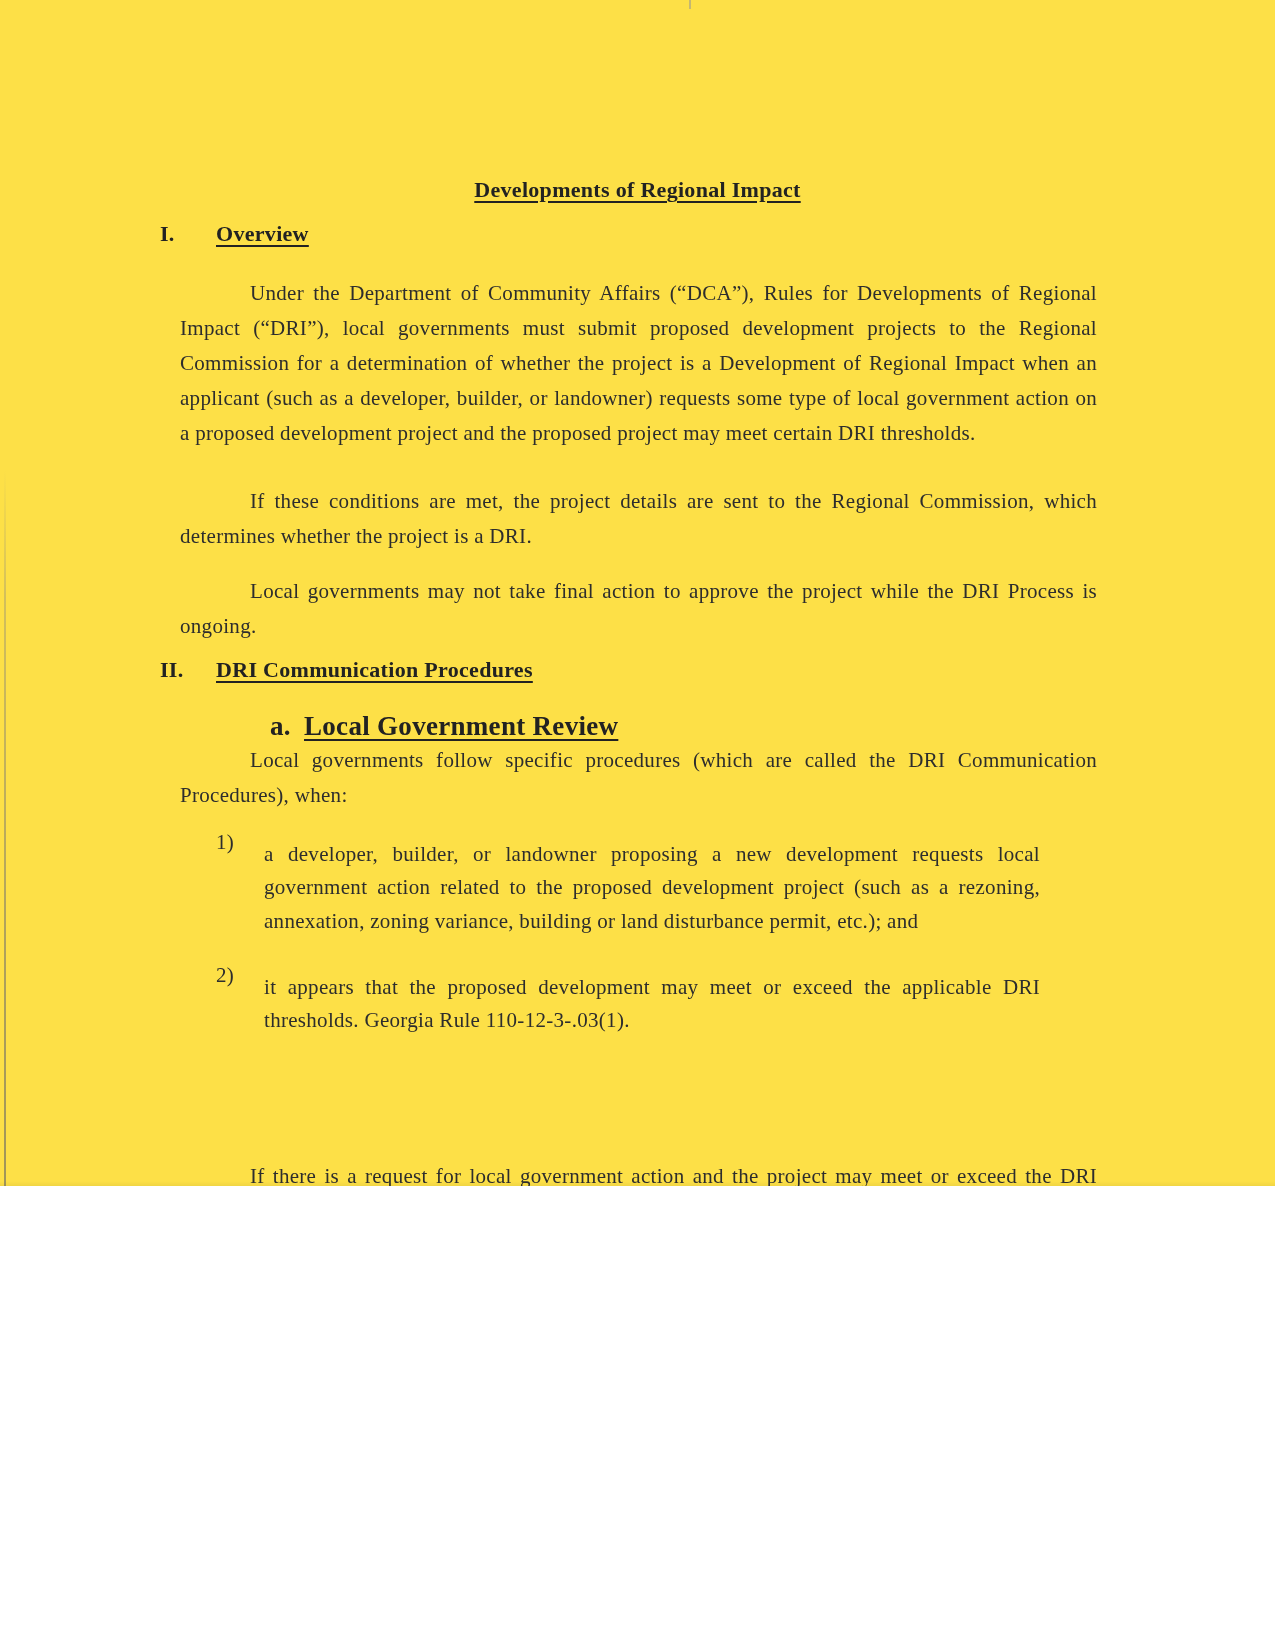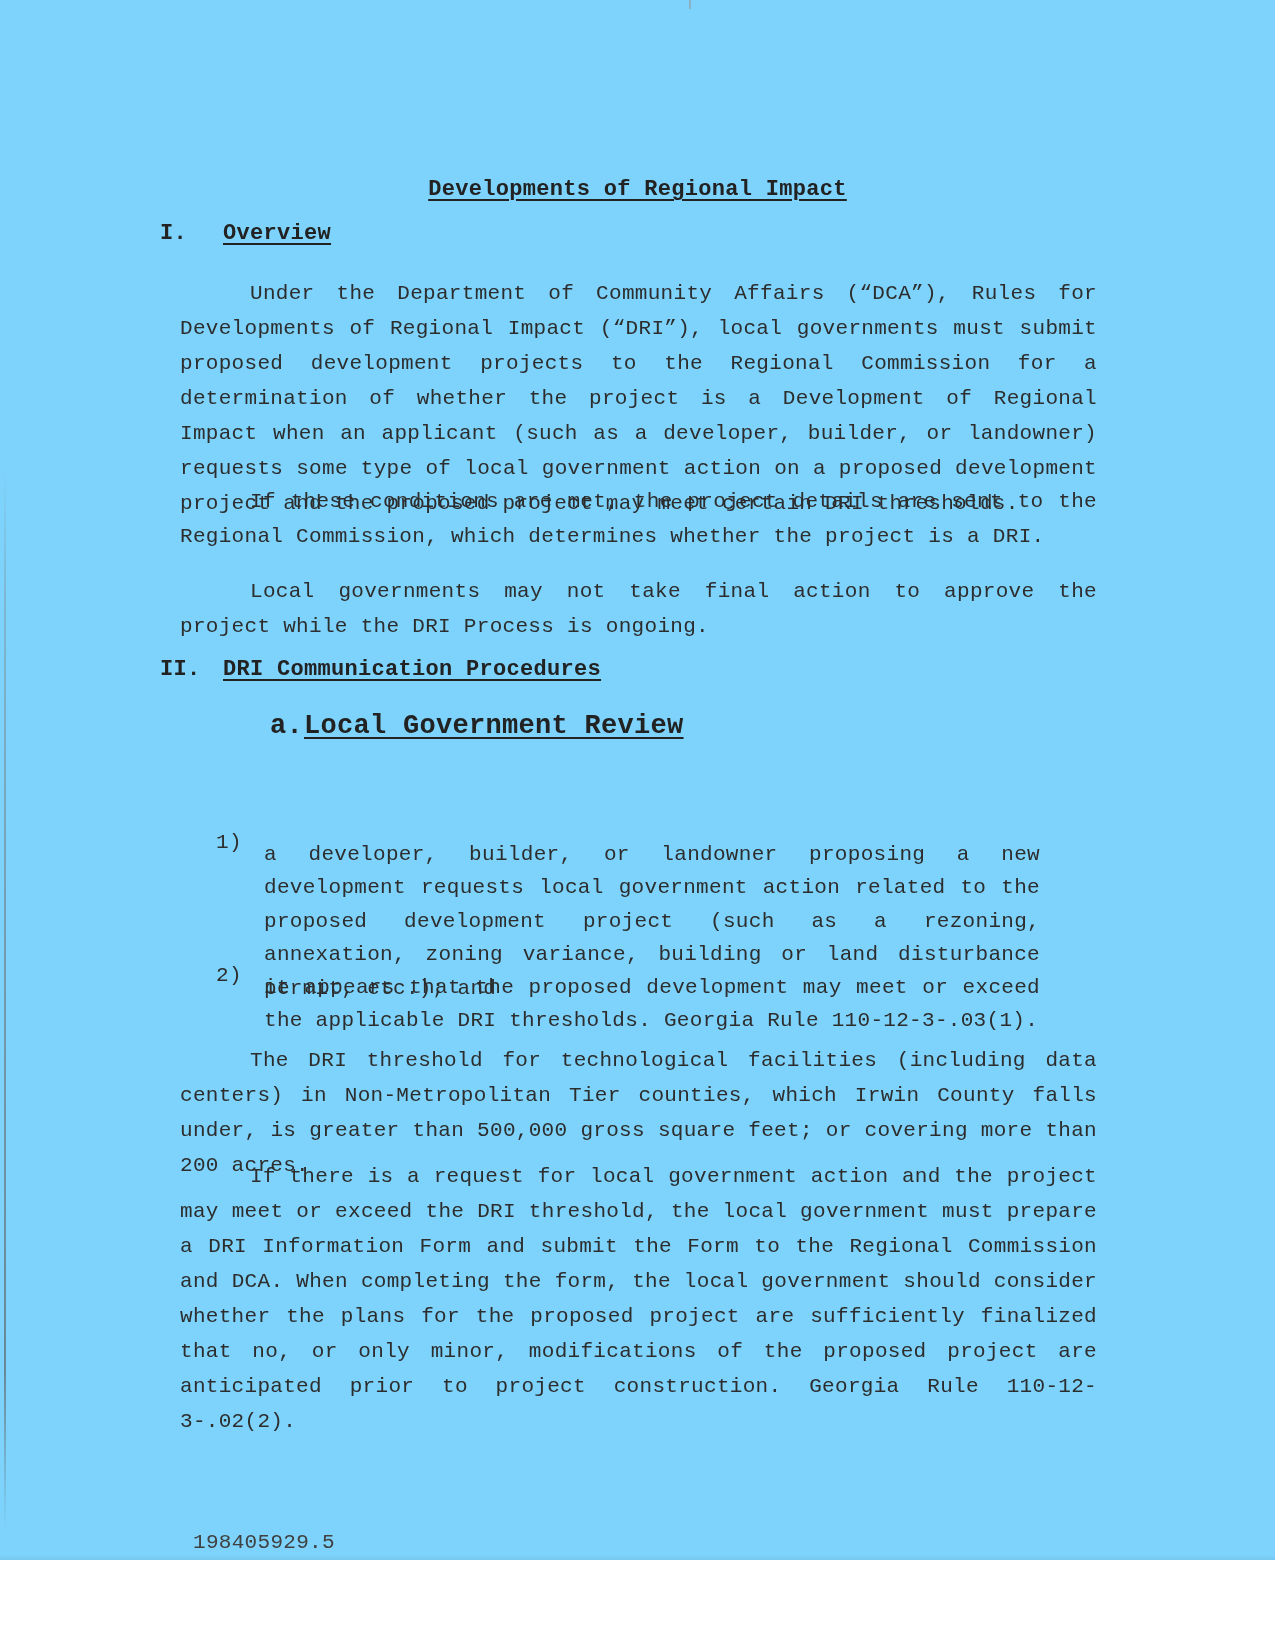--- a/index.html
+++ b/index.html
@@ -1,21 +1,21 @@
 <!DOCTYPE html>
 <html><head>
 <meta charset="utf-8">
 <style>
   html, body { margin: 0; padding: 0; background: #ffffff; }
   .page {
     position: relative;
     width: 1275px;
-    height: 1560px;
-    background: #7dd3fc;
-    font-family: Liberation Mono, monospace;
+    height: 1186px;
+    background: #fde047;
+    font-family: Liberation Serif, serif;
     color: #2d2d2d;
     overflow: hidden;
   }
 
   
   .edge-line-left {
     position: absolute;
     left: 4px; top: 470px;
     width: 2px; height: 1060px;
     background: linear-gradient(to bottom,
@@ -62,21 +62,20 @@
     font-size: 22px;
     font-weight: 700;
     color: #222;
     letter-spacing: 0.3px;
   }
   .sec-head .num { display: inline-block; min-width: 56px; }
   .sec-head .txt {
     text-decoration: underline;
     text-decoration-thickness: 2px;
     text-underline-offset: 4px;
-    margin-left: 7px;
   }
 
   .sub-head {
     position: absolute;
     left: 258px;
     margin: 12px;
     font-size: 27px;
     font-weight: 700;
     color: #222;
     letter-spacing: 0.3px;
@@ -150,29 +149,29 @@
   <p class="body-para" style="top:484px">If these conditions are met, the project details are sent to the Regional Commission, which determines whether the project is a DRI.</p>
 
   <h2 class="sec-head" style="top:657px">
     <span class="num">II.</span><span class="txt">DRI Communication Procedures</span>
   </h2>
 
   <h3 class="sub-head" style="top:699px">
     <span class="letter">a.</span><span class="txt">Local Government Review</span>
   </h3>
 
+  <p class="body-para" style="top:743px">Local governments follow specific procedures (which are called the DRI Communication Procedures), when:</p>
 
   <div class="list-item">
     <span class="li-num" style="top:826px">1)</span>
     <p class="li-text" style="top:826px">a developer, builder, or landowner proposing a new development requests local government action related to the proposed development project (such as a rezoning, annexation, zoning variance, building or land disturbance permit, etc.); and</p>
   </div>
 
   <div class="list-item">
     <span class="li-num" style="top:959px">2)</span>
     <p class="li-text" style="top:959px">it appears that the proposed development may meet or exceed the applicable DRI thresholds.  Georgia Rule 110-12-3-.03(1).</p>
   </div>
 
-  <p class="body-para" style="top:1043px">The DRI threshold for technological facilities (including data centers) in Non-Metropolitan Tier counties, which Irwin County falls under, is greater than 500,000 gross square feet; or covering more than 200 acres.</p>
   <p class="body-para" style="top:1159px">If there is a request for local government action and the project may meet or exceed the DRI threshold, the local government must prepare a DRI Information Form and submit the Form to the Regional Commission and DCA.  When completing the form, the local government should consider whether the plans for the proposed project are sufficiently finalized that no, or only minor, modifications of the proposed project are anticipated prior to project construction.  Georgia Rule 110-12-3-.02(2).</p>
 
   <p class="doc-footer">198405929.5</p>
 
 </div>
 
 </body></html>

